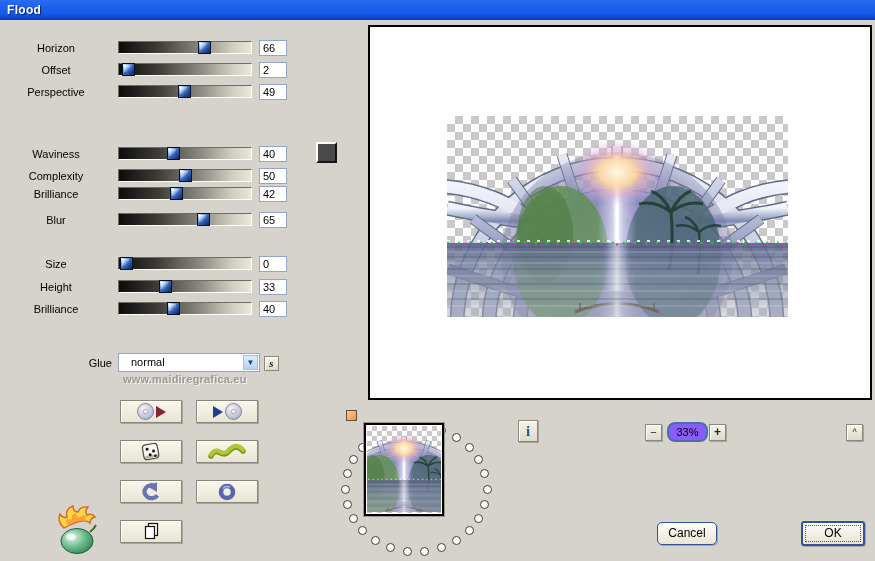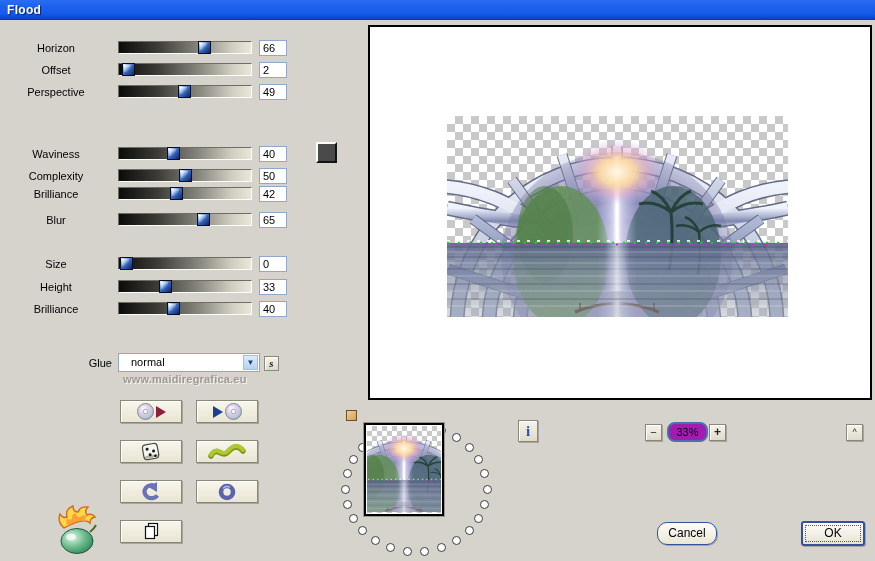--- a/index.html
+++ b/index.html
@@ -128,33 +128,33 @@
     text-align:center; color:#222;
   }
   .info-btn { left:518px; top:420px; width:20px; height:22px;
     font-family:"Liberation Serif",serif; font-weight:bold; font-size:15px;
     line-height:20px; color:#2a52b8; }
   .zoom-minus { left:645px; top:424px; width:17px; height:17px; font-size:11px; line-height:14px; }
   .zoom-plus  { left:709px; top:424px; width:17px; height:17px; font-size:12px; font-weight:bold; line-height:14px; }
   .collapse-btn { left:846px; top:424px; width:17px; height:17px; font-size:9px; line-height:15px; }
   .zoom-level {
     position:absolute; left:667px; top:422px; width:41px; height:20px;
-    background:#a21caf; border:2px solid #4a6fae; border-radius:8px;
+    background:#8b5cf6; border:2px solid #4a6fae; border-radius:8px;
     font-size:11px; text-align:center; line-height:16px; color:#000;
   }
 
   .settings-file {
     position:absolute; left:600px; top:483px; width:200px; text-align:center;
     font-size:12px; color:#000;
   }
 
   
   .cancel-btn {
     position:absolute; left:657px; top:522px; width:60px; height:23px;
-    background:linear-gradient(#fefdf8,#e9e5d6); border:1px solid #33529e; border-radius:10px;
+    background:linear-gradient(#fefdf8,#e9e5d6); border:1px solid #33529e; border-radius:5px;
     font-size:12px; color:#000; text-align:center; line-height:21px;
     box-shadow:1px 1px 0 #a8a598;
   }
   .ok-btn {
     position:absolute; left:801px; top:521px; width:64px; height:25px;
     background:linear-gradient(#fefdf8,#e7e3d4); border:2px solid #33529e; border-radius:3px;
     font-size:12px; color:#000; text-align:center; line-height:20px;
     outline:1px dotted #555; outline-offset:-5px; box-shadow:1px 1px 0 #a8a598;
   }
 

